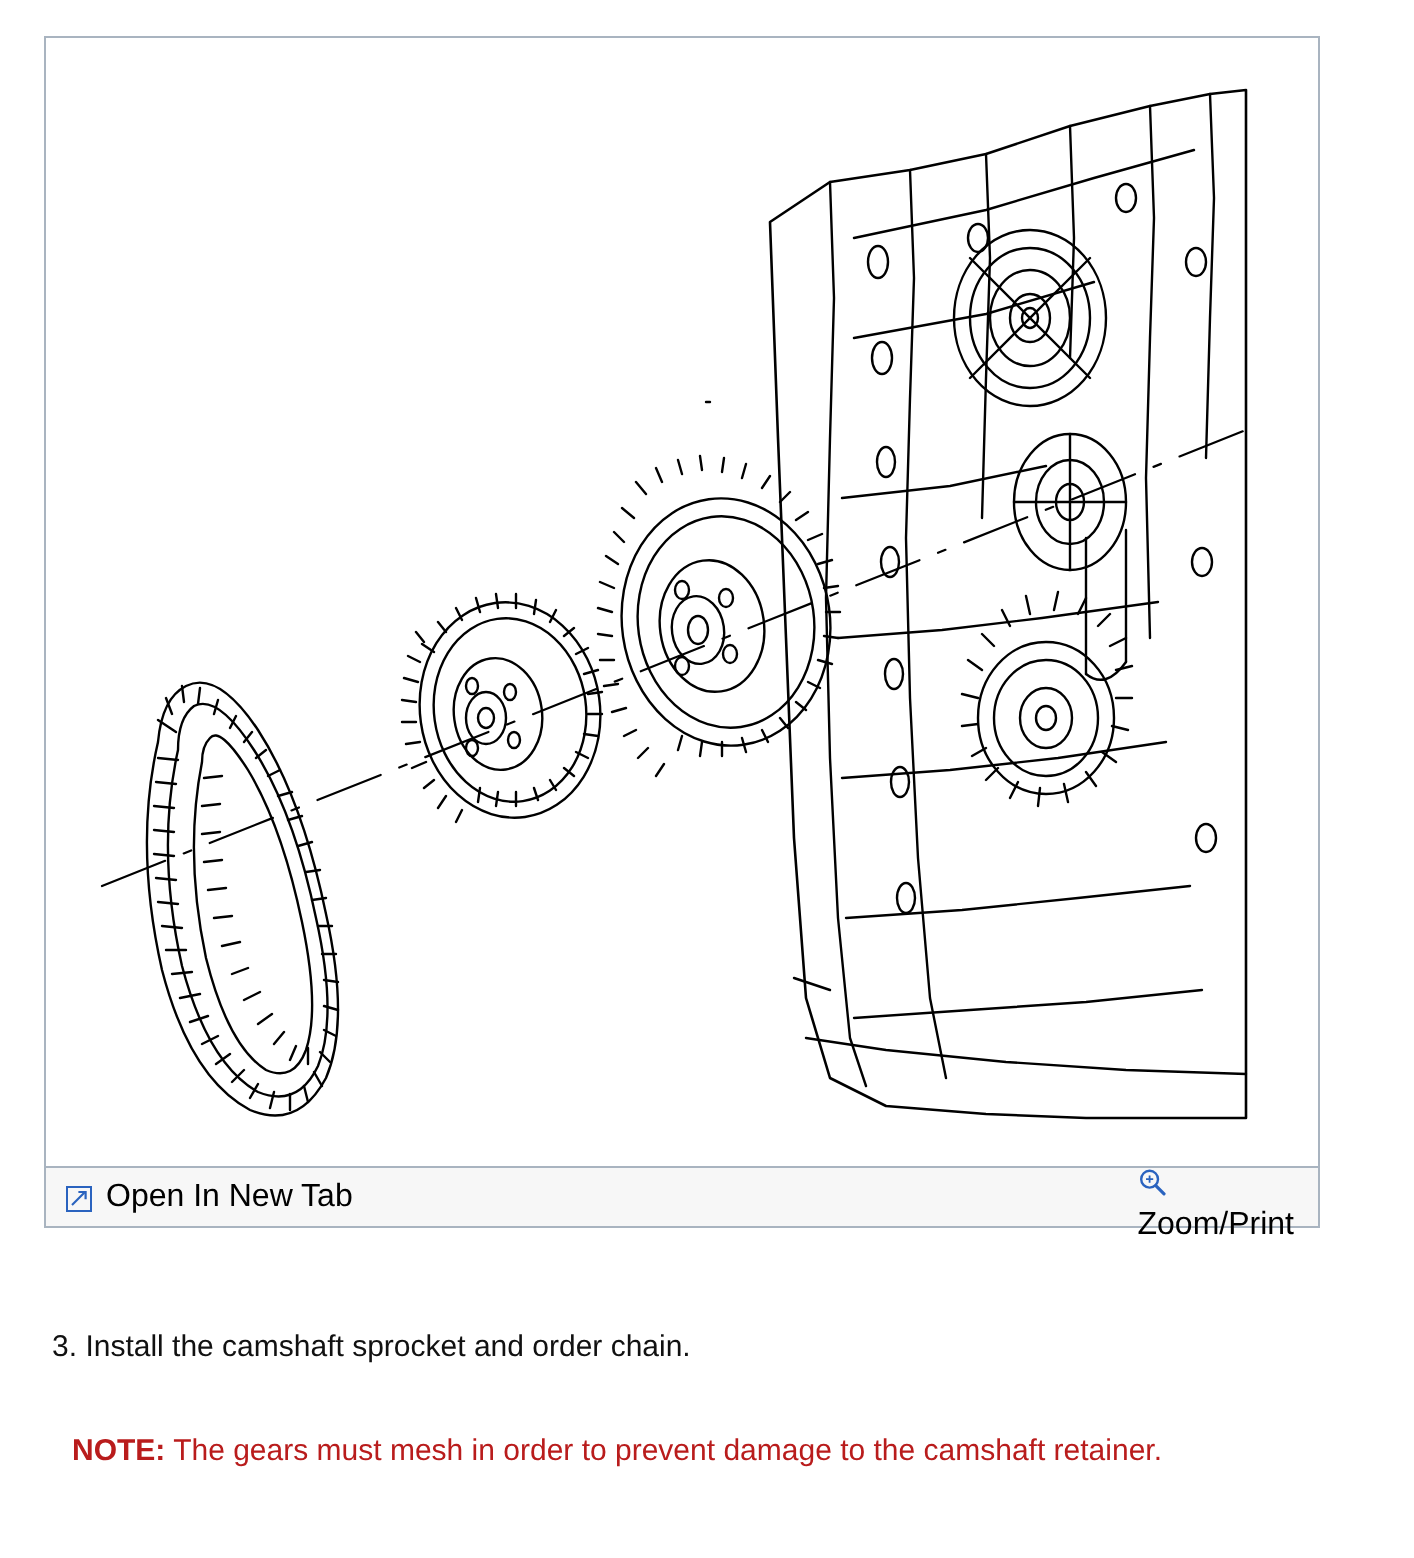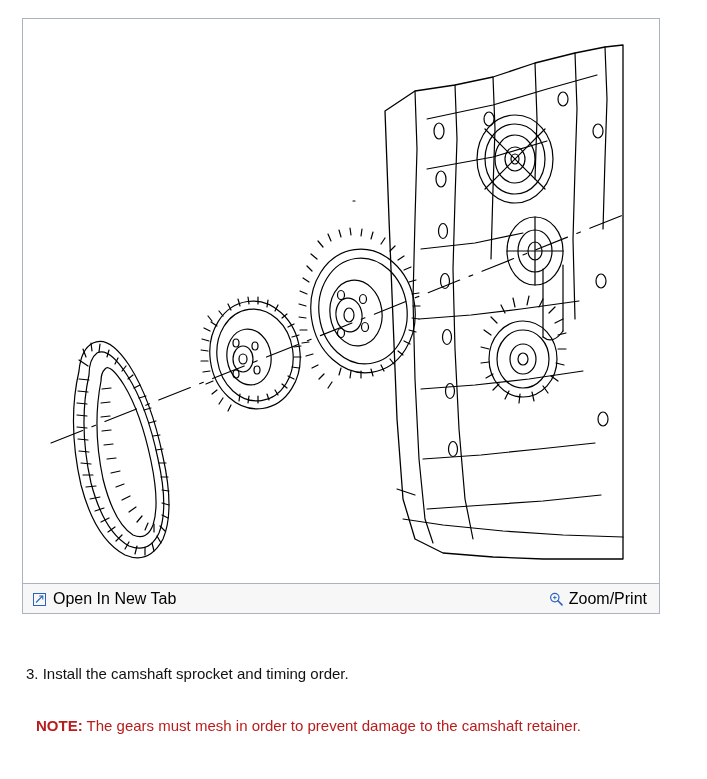--- a/index.html
+++ b/index.html
@@ -67,23 +67,24 @@
     align-items: center;
     gap: 7px;
     cursor: pointer;
   }
   .tool-right {
     position: absolute;
     right: 12px;
     top: 0;
     height: 30px;
     display: flex;
-    align-items: center;
+    align-items: flex-start;
     gap: 6px;
     cursor: pointer;
+    flex-direction: column;
   }
   .tool-label {
     font-size: 16px;
     color: #000000;
     font-family: "Liberation Sans", sans-serif;
   }
   .icon-newtab {
     width: 13px;
     height: 13px;
     position: relative;
@@ -260,21 +261,21 @@
             <path d="M4 5.6 L7.6 5.6 M5.8 3.8 L5.8 7.4" stroke="#2a63bf" stroke-width="0.9" fill="none"></path>
           </svg>
         </span>
         <span class="tool-label">Zoom/Print</span>
       </div>
     </div>
   </div>
 
   <div class="step-text">
     <span>3.</span>
-    <span>Install the camshaft sprocket and timing order.</span>
+    <span>Install the camshaft sprocket and order chain.</span>
   </div>
 
   <div class="note-line">
     <span class="note-label">NOTE:</span>
     <span>The gears must mesh in order to prevent damage to the camshaft retainer.</span>
   </div>
 
 </div>
 
 </body></html>

